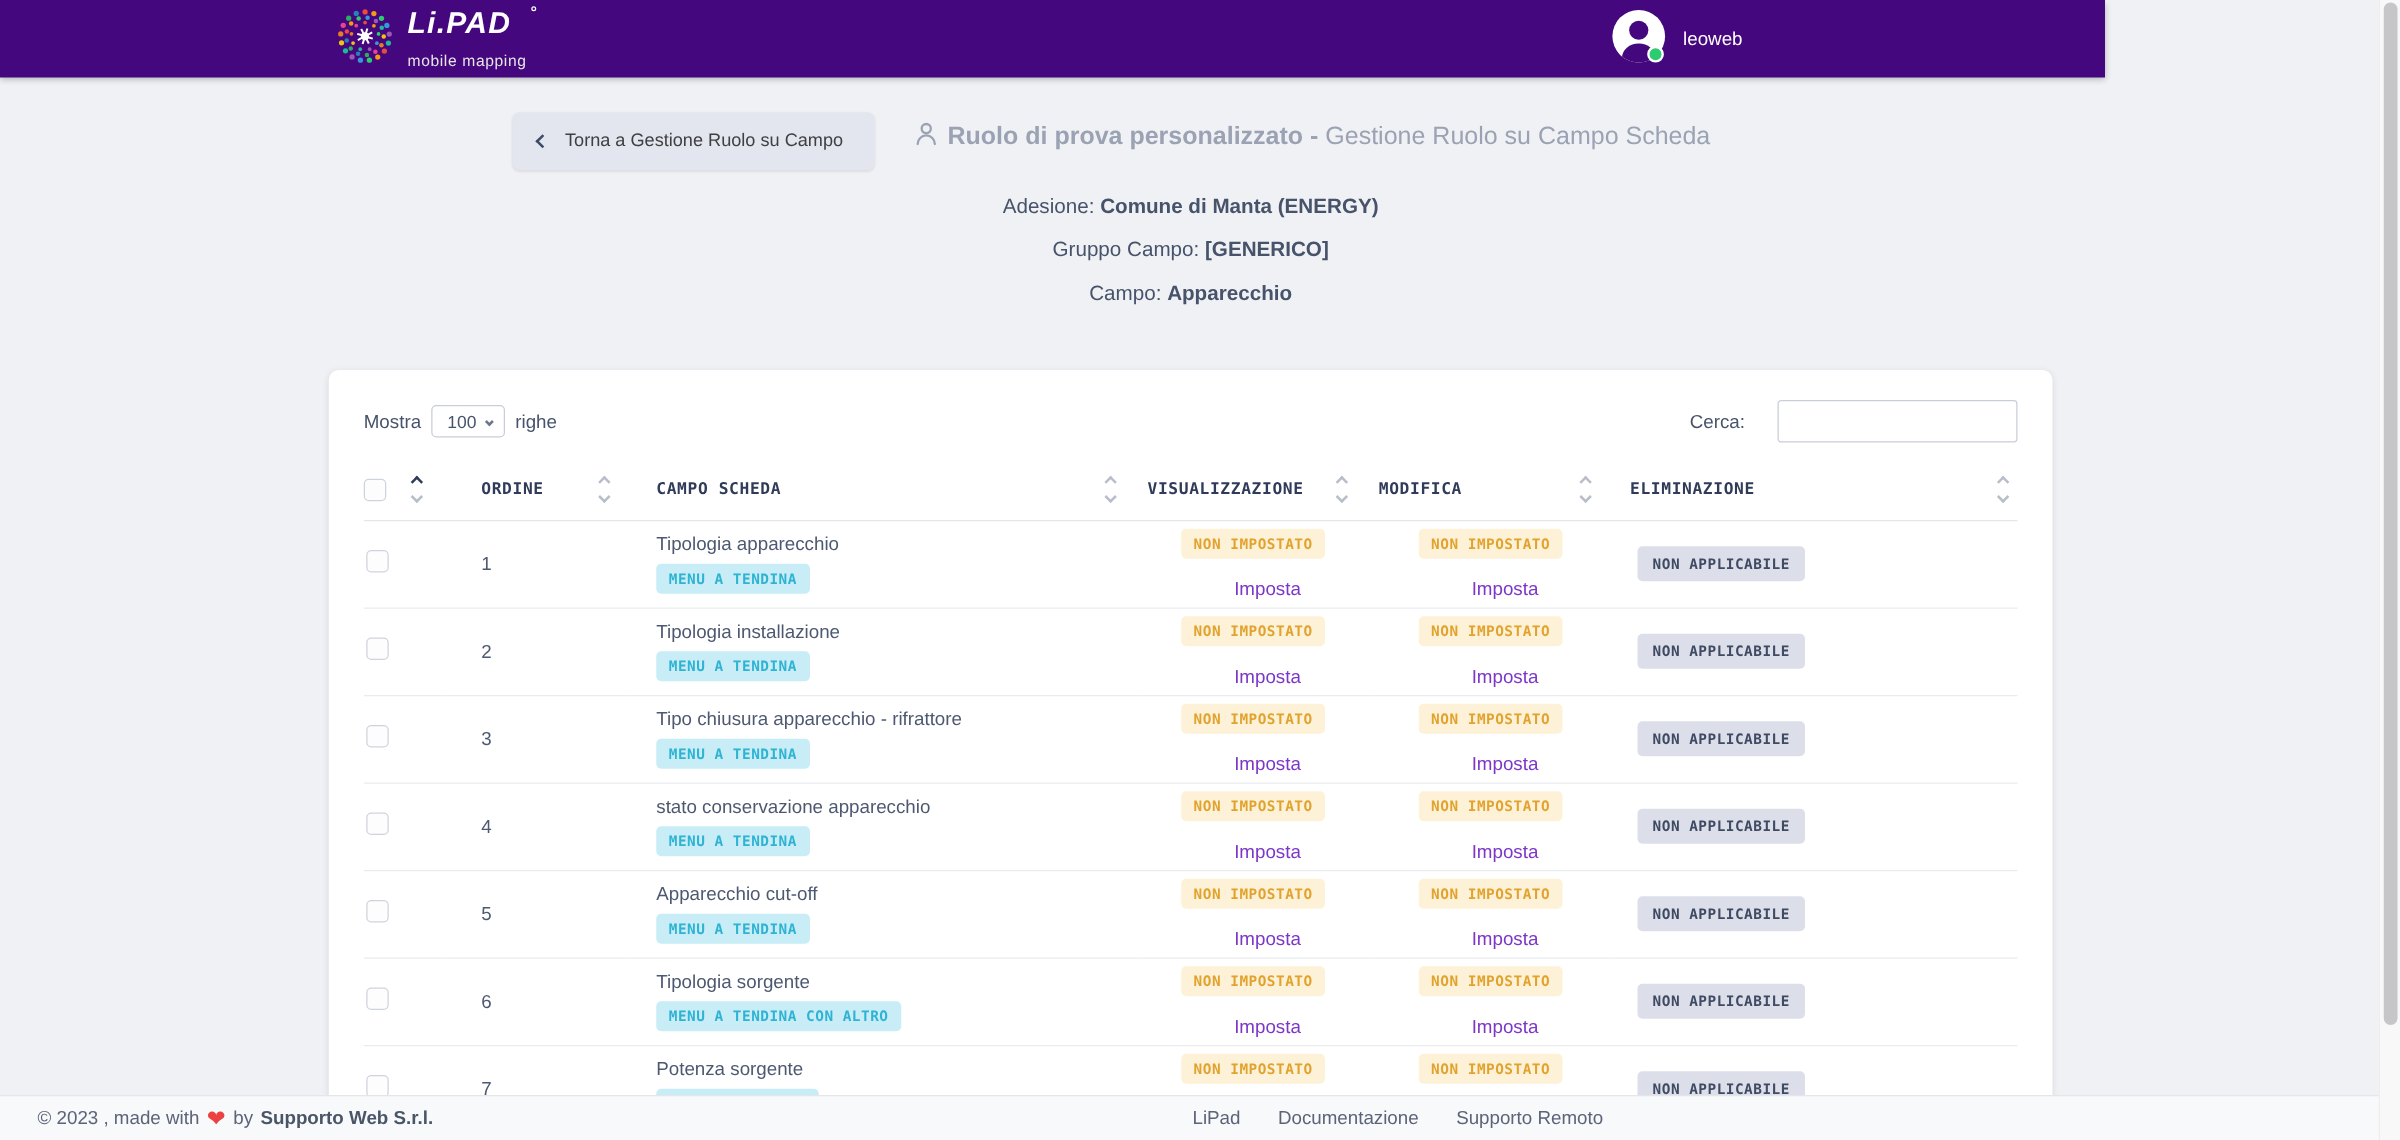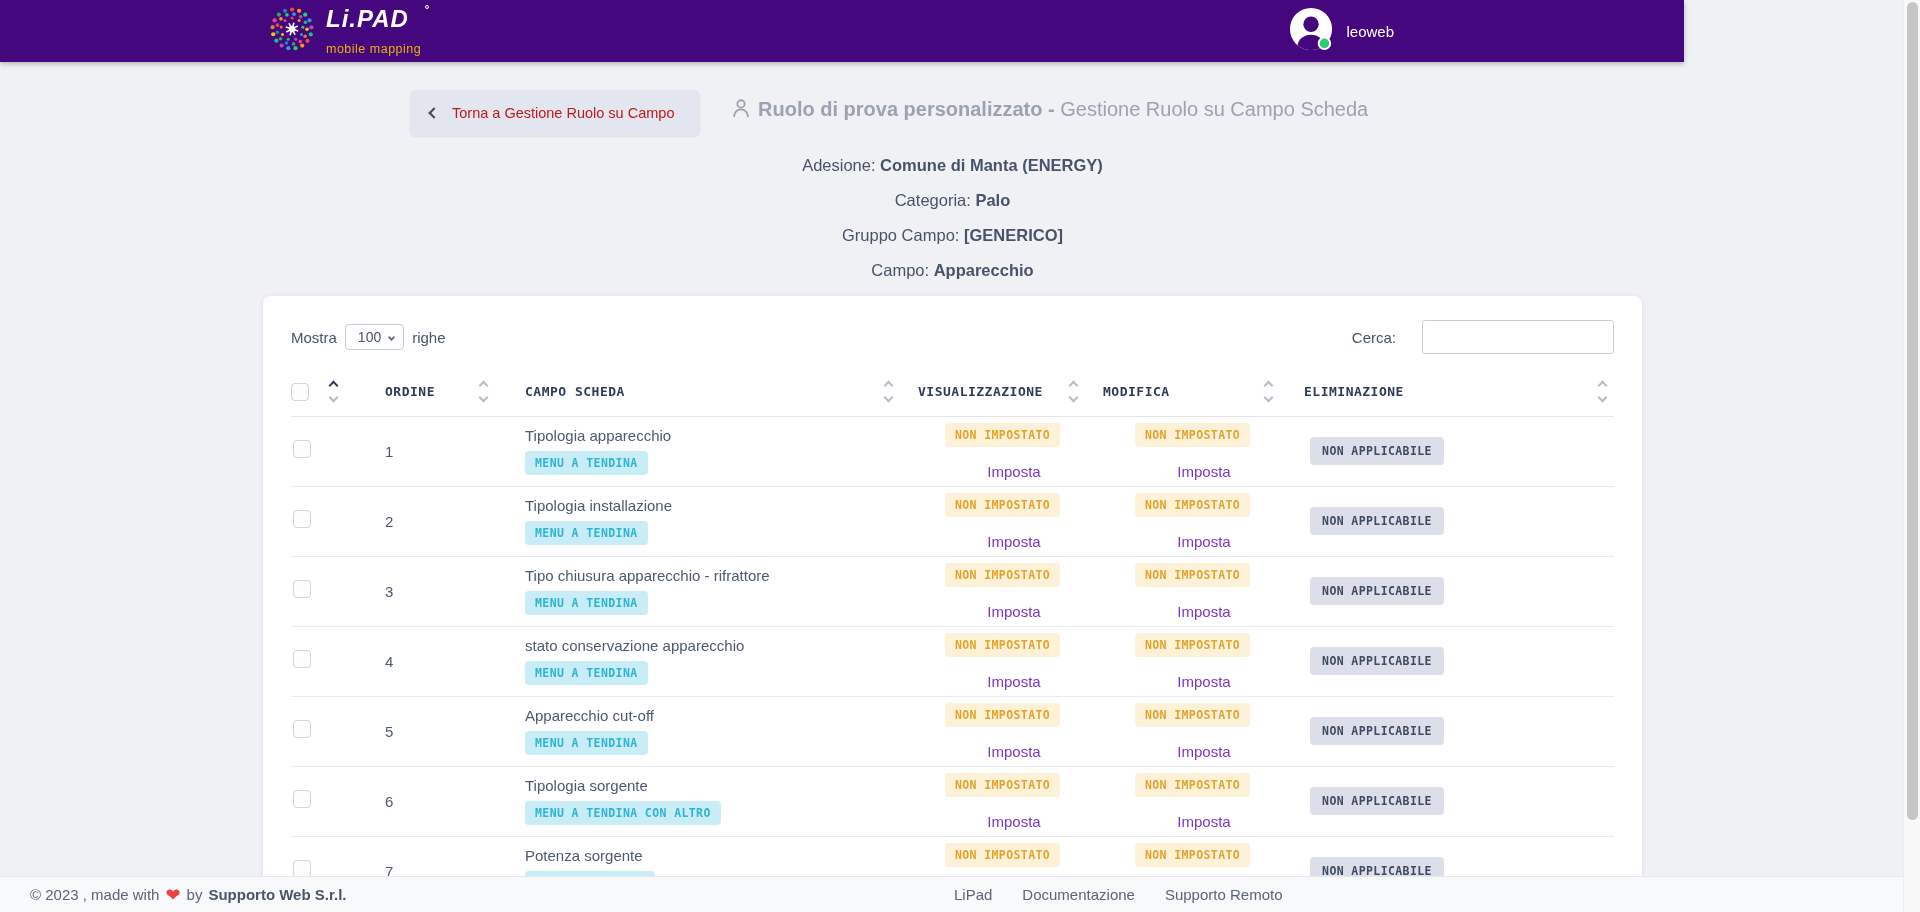--- a/index.html
+++ b/index.html
@@ -4,28 +4,28 @@
 <style>
   * { margin:0; padding:0; box-sizing:border-box; }
   html,body { width:1920px; height:912px; overflow:hidden; font-family:"Liberation Sans", sans-serif; background:#f0f1f4; }
 
   
   .header { position:absolute; top:0; left:0; width:1684px; height:62px; background:#45077e; display:flex; align-items:center; justify-content:space-between; padding:0 40px 0 268px; box-shadow:0 2px 5px rgba(0,0,0,.25); z-index:15; }
   .logo { display:flex; align-items:center; gap:10px; cursor:pointer; }
   .logo-txt { color:#fff; line-height:1; position:relative; }
   .logo-title { font-size:24px; font-weight:700; font-style:italic; letter-spacing:1px; }
   .logo-reg { position:absolute; top:-2px; right:-8px; width:4px; height:4px; border:1px solid #fff; border-radius:50%; }
-  .logo-sub { font-size:12.5px; margin-top:12px; letter-spacing:.5px; color:#eab308;text-align:right; }
+  .logo-sub { font-size:12.5px; margin-top:12px; letter-spacing:.5px; color:#e5e5e5;text-align:right; }
   .user-chip { display:flex; align-items:center; gap:12px; cursor:pointer; margin-right:250px; }
   .user-chip .uname { color:#fff; font-size:15px; }
 
   
   .main { position:absolute; top:62px; left:0; width:1920px; height:850px; overflow:hidden; }
 
-  .back-btn { position:absolute; left:410px; top:28px; height:46px; display:flex; align-items:center; gap:14px; background:#e3e5ef; border:none; border-radius:6px; padding:0 26px 0 20px; color:#b91c1c; font-size:14.5px; font-family:inherit; cursor:pointer; box-shadow:0 1px 2px rgba(0,0,0,.08); }
+  .back-btn { position:absolute; left:410px; top:28px; height:46px; display:flex; align-items:center; gap:14px; background:#e3e5ef; border:none; border-radius:6px; padding:0 26px 0 20px; color:#404040; font-size:14.5px; font-family:inherit; cursor:pointer; box-shadow:0 1px 2px rgba(0,0,0,.08); }
   .chev { display:inline-block; width:7px; height:7px; border-style:solid; border-color:#b8bec9; }
   .chev.up   { border-width:2px 2px 0 0; transform:rotate(-45deg); }
   .chev.down { border-width:0 0 2px 2px; transform:rotate(-45deg); }
   .chev.active { border-color:#2f3b58; }
   .chev-left { display:inline-block; width:8px; height:8px; border-style:solid; border-color:#3d4a66; border-width:0 0 2px 2px; transform:rotate(45deg); }
 
   .page-title { position:absolute; left:730px; top:34px; width:655px; font-size:20px; color:#9aa2b3; line-height:1.35; }
   .page-title .tb { font-weight:700; }
   .page-title .ticon { display:inline-block; vertical-align:-3px; margin-right:6px; }
 
@@ -179,23 +179,20 @@
         <path d="M4.5 21c0-4.1 3.4-7.5 7.5-7.5s7.5 3.4 7.5 7.5"></path>
       </svg>
     </span><span class="tb">Ruolo di prova personalizzato -</span><span> Gestione Ruolo su Campo Scheda</span>
   </div>
 
   <div class="meta">
     <div class="meta-line">
       <span>Adesione:</span> <b>Comune di Manta (ENERGY)</b>
     </div>
     <div class="meta-line">
-      <span>Categoria:</span> <b>Palo</b>
-    </div>
-    <div class="meta-line">
       <span>Gruppo Campo:</span> <b>[GENERICO]</b>
     </div>
     <div class="meta-line">
       <span>Campo:</span> <b>Apparecchio</b>
     </div>
   </div>
 
   <div class="card">
     <div class="controls">
       <div class="ctrl-left">

